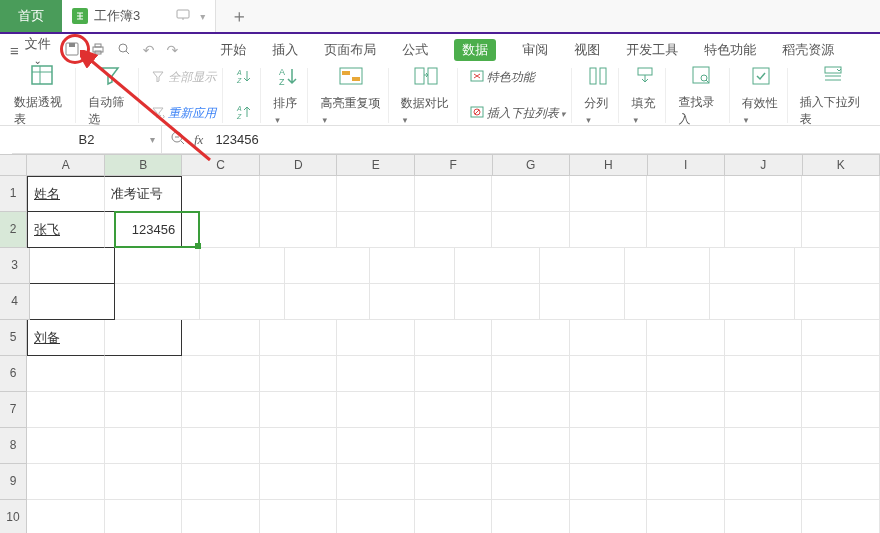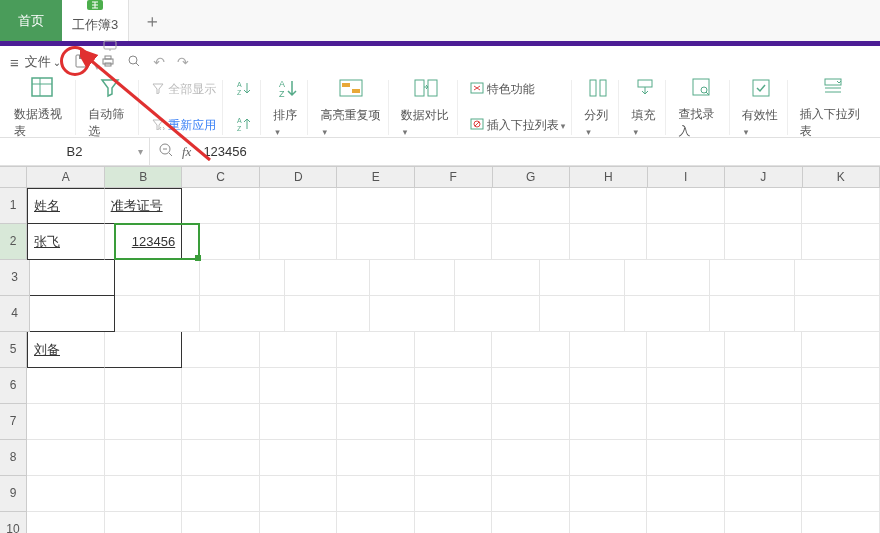--- a/index.html
+++ b/index.html
@@ -1,71 +1,71 @@
 <!DOCTYPE html>
 <html><head>
 <meta charset="utf-8">
 <style>
 * { margin:0; padding:0; box-sizing:border-box; font-family:"Microsoft YaHei",Arial,sans-serif; }
 body { background:#fff; width:880px; height:533px; overflow:hidden; position:relative; }
 
 
-.tabbar { height:46px; background:#f8f8f8; border-bottom:5px solid #4c1d95; display:flex; align-items:stretch; }
+.tabbar { height:34px; background:#f8f8f8; border-bottom:2px solid #4c1d95; display:flex; align-items:stretch; }
 .tab-home { background:#4a9c5a; color:#fff; padding:0 18px; display:flex; align-items:center; font-size:13px; }
-.tab-doc { background:#fff; border-right:1px solid #e0e0e0; display:flex; align-items:center; padding:0 10px; gap:6px; font-size:13px; color:#555;flex-direction:column; }
+.tab-doc { background:#fff; border-right:1px solid #e0e0e0; display:flex; align-items:center; padding:0 10px; gap:6px; font-size:13px; color:#555; }
 .doc-icon { width:16px; height:16px; background:#4cae4c; border-radius:2px; display:flex; align-items:center; justify-content:center; }
 .doc-icon svg{width:10px;height:10px;}
 .tab-doc .presentation-icon{ margin-left:30px; color:#999; }
 .tab-plus { display:flex; align-items:center; padding:0 14px; color:#777; font-size:18px; }
 
 
 .menurow { height:32px; display:flex; align-items:center; padding:0 10px; gap:2px; position:relative; }
-.menu-btn { display:flex; align-items:center; gap:2px; padding:2px 4px; font-size:13px; color:#555; position:relative; }
+.menu-btn { display:flex; align-items:center; gap:2px; padding:2px 4px; font-size:13px; color:#555; position:relative;flex-direction:column; }
 .hamburger-icon { font-size:15px; color:#666; }
 .chevron-down { font-size:10px; color:#555; position:relative; }
 .red-circle { position:absolute; width:30px; height:30px; border:3px solid #e03030; border-radius:50%; left:60px; top:0px; pointer-events:none; }
 .qat-icons { display:flex; align-items:center; gap:12px; margin-left:8px; color:#777; }
 .qat-icons span{ font-size:14px; }
 .ribbon-tabs { display:flex; align-items:center; gap:26px; margin-left:40px; font-size:13px; color:#555; }
 .ribbon-tab { cursor:default; }
 .ribbon-tab.active { background:#4cae4c; color:#fff; padding:2px 8px; border-radius:3px; }
 
 
 .ribbon { height:60px; border-bottom:1px solid #e0e0e0; display:flex; align-items:center; padding:2px 8px; gap:6px; font-size:12px; color:#555; }
 .rgroup { display:flex; flex-direction:column; align-items:center; justify-content:center; height:100%; padding:0 6px; border-right:1px solid #eee; gap:2px; }
 .rgroup:last-child{border-right:none;}
-.rgroup.small { align-items:flex-start; gap:17px; }
+.rgroup.small { align-items:flex-start; gap:17px;font-style:italic; }
 .rgroup .icon-l { font-size:22px; color:#5a8; }
 .rgroup .icon-s { font-size:13px; color:#5a8; margin-right:3px; }
 .rgroup .row { display:flex; align-items:center; font-size:12px; white-space:nowrap; }
 .rgroup.vert { flex-direction:column; }
 .dropdown-caret{ font-size:9px; margin-left:2px; color:#777; }
 
 
-.fbar { height:28px; border-bottom:1px solid #e0e0e0; display:flex; align-items:center; }
+.fbar { height:28px; border-bottom:1px solid #e0e0e0; display:flex; align-items:center;margin-left:12px; }
 .namebox { width:150px; height:100%; border-right:1px solid #e0e0e0; display:flex; align-items:center; padding:0 8px; font-size:13px; color:#333; position:relative; justify-content:center;}
 .namebox .dd{ position:absolute; right:6px; color:#999; font-size:10px; }
 .fx-area{ display:flex; align-items:center; gap:8px; padding:0 8px; font-size:13px; color:#666; }
 .fx-area .zoom-icon{ color:#888; }
 .fx-area .fx-label{ font-style:italic; font-family:"Times New Roman",serif; }
 .fx-input{ border:none; outline:none; font-size:13px; padding:0 4px; width:500px; color:#333; }
 
 
 .grid { position:relative; }
 .col-headers { display:flex; height:22px; background:#efefef; border-bottom:1px solid #ccc; border-top:1px solid #ccc;}
 .corner{ width:30px; border-right:1px solid #ccc; background:#efefef; }
 .ch { width:85px; text-align:center; font-size:12px; color:#555; border-right:1px solid #ccc; line-height:21px; }
 .ch.selected{ background:#d8e8d8; }
 .rows { }
 .row { display:flex; height:36px; }
 .rh { width:30px; background:#efefef; border-right:1px solid #ccc; border-bottom:1px solid #ccc; text-align:center; font-size:12px; color:#555; line-height:35px; }
 .cell { width:85px; border-right:1px solid #e5e5e5; border-bottom:1px solid #e5e5e5; font-size:13px; padding:0 6px; display:flex; align-items:center; color:#333; }
 .cell.rt{ justify-content:flex-end; }
 
-.data-border-right{ border-right:1px solid #333 !important;text-decoration:underline; }
+.data-border-right{ border-right:1px solid #333 !important; }
 .data-border-bottom{ border-bottom:1px solid #333 !important; }
 .data-border-left{ border-left:1px solid #333;text-decoration:underline; }
 .data-border-top{ border-top:1px solid #333; }
 
 .active-cell-overlay{ position:absolute; border:2px solid #3a9d3a; pointer-events:none; }
 .active-cell-overlay::after{ content:""; position:absolute; right:-3px; bottom:-3px; width:6px; height:6px; background:#3a9d3a; }
 
 
 .arrow-svg{ position:absolute; left:80px; top:50px; pointer-events:none; }
 
@@ -118,20 +118,32 @@
     <span>
       <svg width="14" height="14" viewBox="0 0 14 14">
           <circle cx="6" cy="6" r="4" fill="none" stroke="#888"></circle>
           <line x1="9" y1="9" x2="12" y2="12" stroke="#888"></line>
         </svg>
     </span>
     <span style="color:#aaa">↶</span>
     <span style="color:#aaa">↷</span>
   </div>
 
+  <div class="ribbon-tabs">
+    <span class="ribbon-tab">开始</span>
+    <span class="ribbon-tab">插入</span>
+    <span class="ribbon-tab">页面布局</span>
+    <span class="ribbon-tab">公式</span>
+    <span class="ribbon-tab active">数据</span>
+    <span class="ribbon-tab">审阅</span>
+    <span class="ribbon-tab">视图</span>
+    <span class="ribbon-tab">开发工具</span>
+    <span class="ribbon-tab">特色功能</span>
+    <span class="ribbon-tab">稻壳资源</span>
+  </div>
 </div>
 
 <div class="ribbon">
   <div class="rgroup vert">
     <span class="icon-l">
       <svg width="24" height="22" viewBox="0 0 24 22">
           <rect x="2" y="2" width="20" height="18" fill="none" stroke="#5a8" stroke-width="1.5"></rect>
           <line x1="2" y1="8" x2="22" y2="8" stroke="#5a8"></line>
           <line x1="10" y1="2" x2="10" y2="20" stroke="#5a8"></line>
         </svg>

